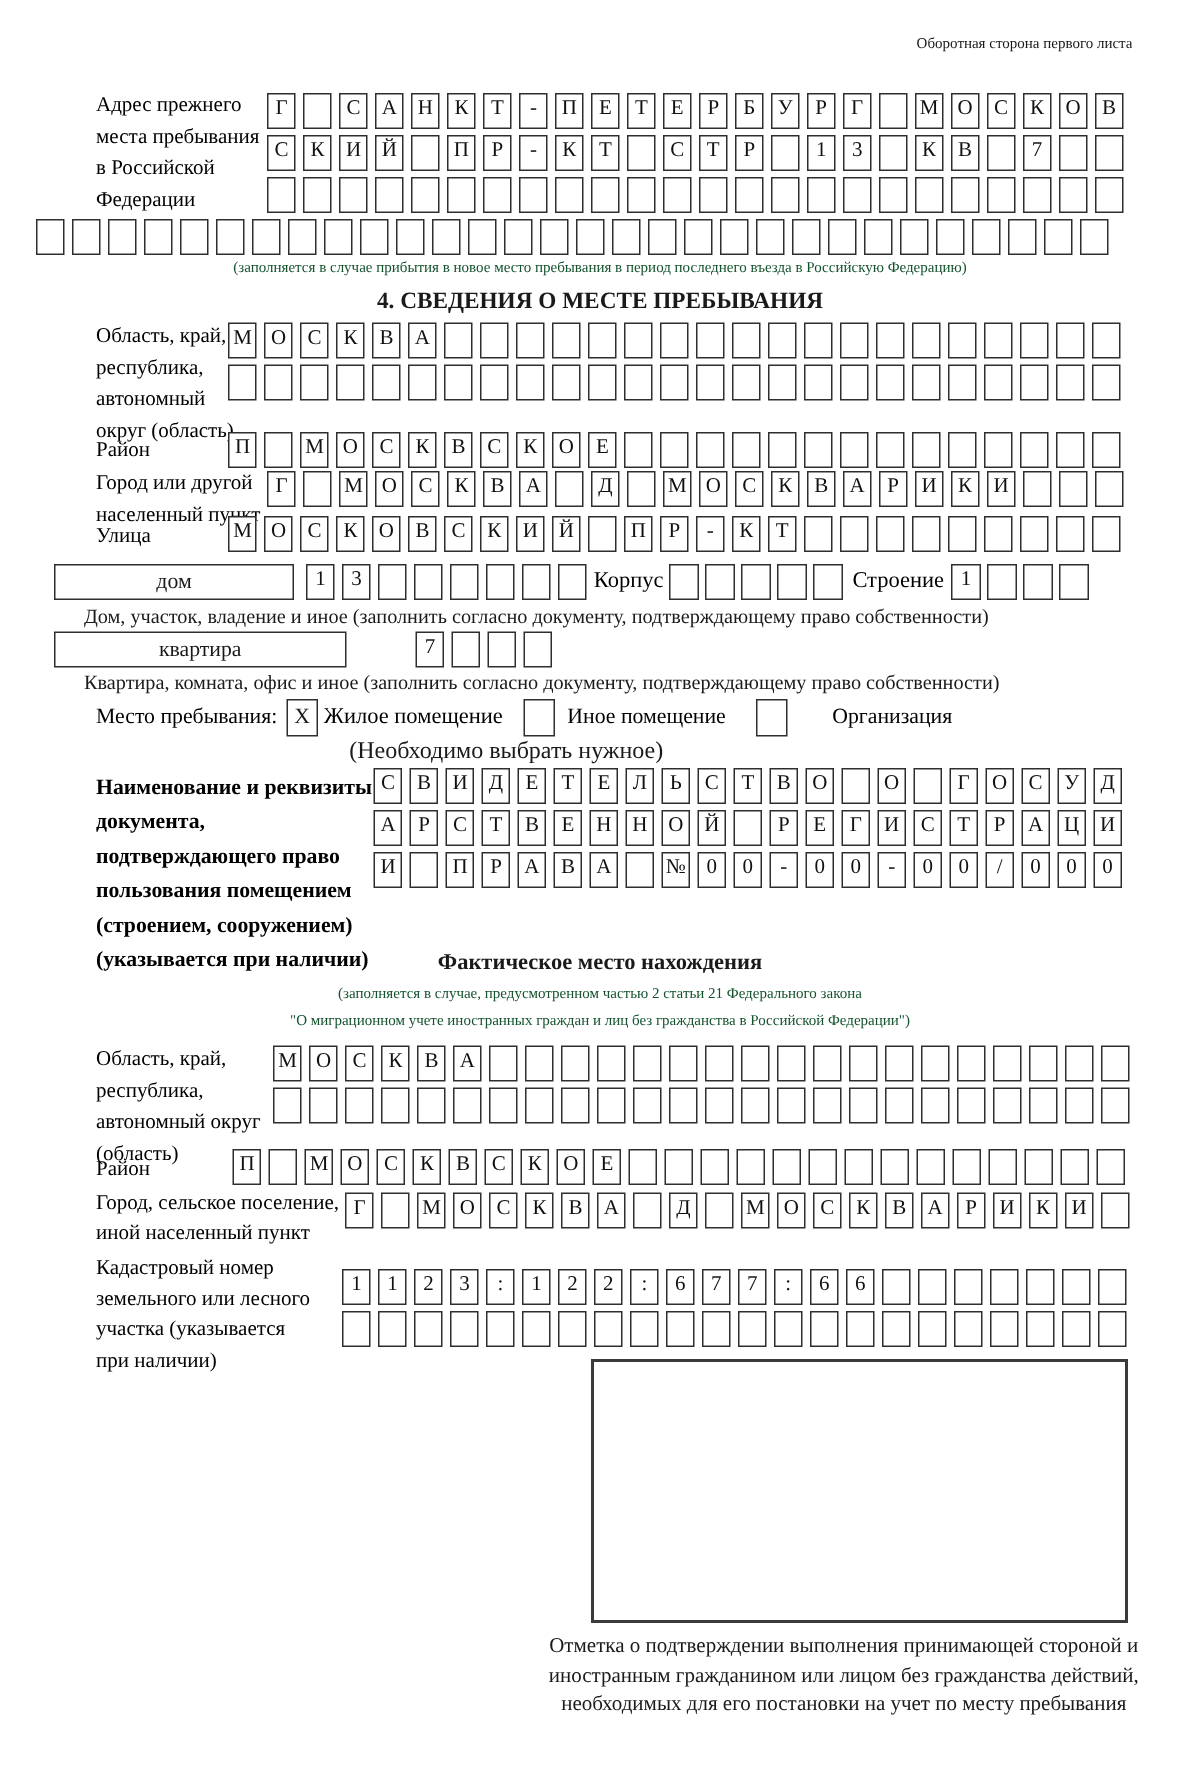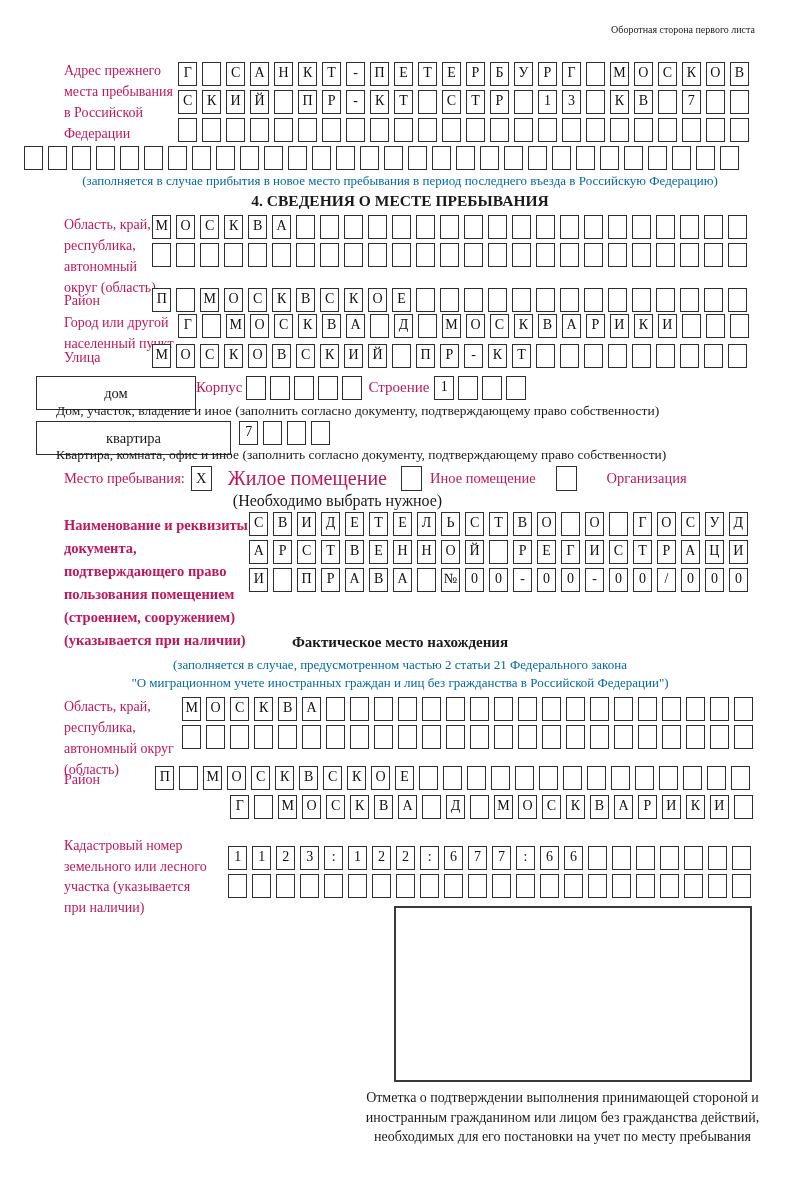--- a/index.html
+++ b/index.html
@@ -2,32 +2,32 @@
 <html><head>
 <meta charset="utf-8">
 <style>
   html,body{margin:0;padding:0;background:#fff;}
   .page{
     position:relative;width:800px;height:1180px;background:#ffffff;
     font-family:"Liberation Serif","DejaVu Serif",serif;color:#1a1a1a;
     overflow:hidden;
   }
   .abs{position:absolute;}
-  .lbl{font-size:14px;line-height:21px;color:#be185d;}
+  .lbl{font-size:14px;line-height:21px;color:#000000;}
   .hdr-note{font-size:10px;}
   .title{font-weight:bold;font-size:15.5px;text-align:center;width:100%;left:0;}
-  .note{font-size:13px;text-align:center;width:100%;left:0;color:#0369a1;}
+  .note{font-size:10px;text-align:center;width:100%;left:0;color:#14532d;}
   .strip{white-space:nowrap;height:24px;}
   .cell{
     box-sizing:border-box;display:inline-block;width:19.4px;height:23.5px;
     border:1.5px solid #2e2e2e;margin-right:4.6px;text-align:center;
     font-size:14px;line-height:20.5px;vertical-align:top;color:#111;background:#fff;
   }
   .widebox{
-    box-sizing:border-box;border:1.5px solid #2e2e2e;height:34px;
+    box-sizing:border-box;border:1.5px solid #2e2e2e;height:24px;
     display:inline-flex;align-items:center;justify-content:center;
     font-size:14.5px;vertical-align:top;background:#fff;
   }
   .inlinerow{display:flex;align-items:flex-start;}
   .checkbox{
     box-sizing:border-box;display:inline-block;width:21px;height:25px;
     border:1.5px solid #2e2e2e;text-align:center;font-size:14.5px;line-height:22px;
     vertical-align:top;background:#fff;
   }
   .caption{font-size:13.5px;line-height:17px;margin-left:20px;}
@@ -58,37 +58,38 @@
   <div class="abs strip" style="left:152px;top:288px;"><span class="cell">П</span><span class="cell"></span><span class="cell">М</span><span class="cell">О</span><span class="cell">С</span><span class="cell">К</span><span class="cell">В</span><span class="cell">С</span><span class="cell">К</span><span class="cell">О</span><span class="cell">Е</span><span class="cell"></span><span class="cell"></span><span class="cell"></span><span class="cell"></span><span class="cell"></span><span class="cell"></span><span class="cell"></span><span class="cell"></span><span class="cell"></span><span class="cell"></span><span class="cell"></span><span class="cell"></span><span class="cell"></span><span class="cell"></span></div>
 
   <div class="abs lbl" style="left:64px;top:312px;width:120px;">Город или другой населенный пункт</div>
   <div class="abs strip" style="left:178px;top:314px;"><span class="cell">Г</span><span class="cell"></span><span class="cell">М</span><span class="cell">О</span><span class="cell">С</span><span class="cell">К</span><span class="cell">В</span><span class="cell">А</span><span class="cell"></span><span class="cell">Д</span><span class="cell"></span><span class="cell">М</span><span class="cell">О</span><span class="cell">С</span><span class="cell">К</span><span class="cell">В</span><span class="cell">А</span><span class="cell">Р</span><span class="cell">И</span><span class="cell">К</span><span class="cell">И</span><span class="cell"></span><span class="cell"></span><span class="cell"></span></div>
 
   <div class="abs lbl" style="left:64px;top:347px;">Улица</div>
   <div class="abs strip" style="left:152px;top:344px;"><span class="cell">М</span><span class="cell">О</span><span class="cell">С</span><span class="cell">К</span><span class="cell">О</span><span class="cell">В</span><span class="cell">С</span><span class="cell">К</span><span class="cell">И</span><span class="cell">Й</span><span class="cell"></span><span class="cell">П</span><span class="cell">Р</span><span class="cell">-</span><span class="cell">К</span><span class="cell">Т</span><span class="cell"></span><span class="cell"></span><span class="cell"></span><span class="cell"></span><span class="cell"></span><span class="cell"></span><span class="cell"></span><span class="cell"></span><span class="cell"></span></div>
 
   <div class="abs inlinerow" style="left:36px;top:376px;">
     <span class="widebox" style="width:160px;">дом</span>
+    <span class="strip" style="margin-left:8px;"><span class="cell">1</span><span class="cell">3</span><span class="cell"></span><span class="cell"></span><span class="cell"></span><span class="cell"></span><span class="cell"></span><span class="cell"></span></span>
     <span class="lbl" style="font-size:15px;margin-left:0px;line-height:23px;">Корпус</span>
     <span class="strip" style="margin-left:4px;"><span class="cell"></span><span class="cell"></span><span class="cell"></span><span class="cell"></span><span class="cell"></span></span>
     <span class="lbl" style="font-size:15px;margin-left:2px;line-height:23px;">Строение</span>
     <span class="strip" style="margin-left:5px;"><span class="cell">1</span><span class="cell"></span><span class="cell"></span><span class="cell"></span></span>
   </div>
   <div class="abs caption" style="left:36px;top:402px;width:680px;">Дом, участок, владение и иное (заполнить согласно документу, подтверждающему право собственности)</div>
 
-  <div class="abs inlinerow" style="left:36px;top:421px;">
+  <div class="abs inlinerow" style="left:36px;top:421px;gap:38px;">
     <span class="widebox" style="width:195px;">квартира</span>
     <span class="strip" style="margin-left:8px;"><span class="cell">7</span><span class="cell"></span><span class="cell"></span><span class="cell"></span></span>
   </div>
   <div class="abs caption" style="left:36px;top:446px;width:690px;">Квартира, комната, офис и иное (заполнить согласно документу, подтверждающему право собственности)</div>
 
   <div class="abs inlinerow" style="left:64px;top:466px;align-items:center;">
     <span class="lbl" style="font-size:14.5px;">Место пребывания:</span>
     <span class="checkbox" style="margin-left:6px;">X</span>
-    <span class="lbl" style="font-size:20px;margin-left:16px;">Жилое помещение</span>
+    <span class="lbl" style="font-size:15px;margin-left:4px;">Жилое помещение</span>
     <span class="checkbox" style="margin-left:14px;"></span>
     <span class="lbl" style="font-size:14.5px;margin-left:8px;">Иное помещение</span>
     <span class="checkbox" style="margin-left:20px;"></span>
     <span class="lbl" style="font-size:14.5px;margin-left:30px;">Организация</span>
   </div>
   <div class="abs" style="left:180px;top:492px;width:315px;text-align:center;font-size:16px;">(Необходимо выбрать нужное)</div>
 
   <div class="abs lbl" style="left:64px;top:514px;width:185px;font-size:14.5px;line-height:23px;font-weight:bold;">Наименование и реквизиты документа, подтверждающего право пользования помещением (строением, сооружением) (указывается при наличии)</div>
   <div class="abs strip" style="left:249px;top:512px;"><span class="cell">С</span><span class="cell">В</span><span class="cell">И</span><span class="cell">Д</span><span class="cell">Е</span><span class="cell">Т</span><span class="cell">Е</span><span class="cell">Л</span><span class="cell">Ь</span><span class="cell">С</span><span class="cell">Т</span><span class="cell">В</span><span class="cell">О</span><span class="cell"></span><span class="cell">О</span><span class="cell"></span><span class="cell">Г</span><span class="cell">О</span><span class="cell">С</span><span class="cell">У</span><span class="cell">Д</span></div>
   <div class="abs strip" style="left:249px;top:540px;"><span class="cell">А</span><span class="cell">Р</span><span class="cell">С</span><span class="cell">Т</span><span class="cell">В</span><span class="cell">Е</span><span class="cell">Н</span><span class="cell">Н</span><span class="cell">О</span><span class="cell">Й</span><span class="cell"></span><span class="cell">Р</span><span class="cell">Е</span><span class="cell">Г</span><span class="cell">И</span><span class="cell">С</span><span class="cell">Т</span><span class="cell">Р</span><span class="cell">А</span><span class="cell">Ц</span><span class="cell">И</span></div>
@@ -98,20 +99,21 @@
   <div class="abs note" style="top:657px;">(заполняется в случае, предусмотренном частью 2 статьи 21 Федерального закона</div>
   <div class="abs note" style="top:675px;">"О миграционном учете иностранных граждан и лиц без гражданства в Российской Федерации")</div>
 
   <div class="abs lbl" style="left:64px;top:696px;width:130px;">Область, край, республика, автономный округ (область)</div>
   <div class="abs strip" style="left:182px;top:697px;"><span class="cell">М</span><span class="cell">О</span><span class="cell">С</span><span class="cell">К</span><span class="cell">В</span><span class="cell">А</span><span class="cell"></span><span class="cell"></span><span class="cell"></span><span class="cell"></span><span class="cell"></span><span class="cell"></span><span class="cell"></span><span class="cell"></span><span class="cell"></span><span class="cell"></span><span class="cell"></span><span class="cell"></span><span class="cell"></span><span class="cell"></span><span class="cell"></span><span class="cell"></span><span class="cell"></span><span class="cell"></span></div>
   <div class="abs strip" style="left:182px;top:725px;"><span class="cell"></span><span class="cell"></span><span class="cell"></span><span class="cell"></span><span class="cell"></span><span class="cell"></span><span class="cell"></span><span class="cell"></span><span class="cell"></span><span class="cell"></span><span class="cell"></span><span class="cell"></span><span class="cell"></span><span class="cell"></span><span class="cell"></span><span class="cell"></span><span class="cell"></span><span class="cell"></span><span class="cell"></span><span class="cell"></span><span class="cell"></span><span class="cell"></span><span class="cell"></span><span class="cell"></span></div>
 
   <div class="abs lbl" style="left:64px;top:769px;">Район</div>
   <div class="abs strip" style="left:155px;top:766px;"><span class="cell">П</span><span class="cell"></span><span class="cell">М</span><span class="cell">О</span><span class="cell">С</span><span class="cell">К</span><span class="cell">В</span><span class="cell">С</span><span class="cell">К</span><span class="cell">О</span><span class="cell">Е</span><span class="cell"></span><span class="cell"></span><span class="cell"></span><span class="cell"></span><span class="cell"></span><span class="cell"></span><span class="cell"></span><span class="cell"></span><span class="cell"></span><span class="cell"></span><span class="cell"></span><span class="cell"></span><span class="cell"></span><span class="cell"></span></div>
 
+  <div class="abs lbl" style="left:64px;top:793px;width:178px;line-height:20px;">Город, сельское поселение, иной населенный пункт</div>
   <div class="abs strip" style="left:230px;top:795px;"><span class="cell">Г</span><span class="cell"></span><span class="cell">М</span><span class="cell">О</span><span class="cell">С</span><span class="cell">К</span><span class="cell">В</span><span class="cell">А</span><span class="cell"></span><span class="cell">Д</span><span class="cell"></span><span class="cell">М</span><span class="cell">О</span><span class="cell">С</span><span class="cell">К</span><span class="cell">В</span><span class="cell">А</span><span class="cell">Р</span><span class="cell">И</span><span class="cell">К</span><span class="cell">И</span><span class="cell"></span></div>
 
   <div class="abs lbl" style="left:64px;top:836px;width:150px;line-height:20.5px;">Кадастровый номер земельного или лесного участка (указывается при наличии)</div>
   <div class="abs strip" style="left:228px;top:846px;"><span class="cell">1</span><span class="cell">1</span><span class="cell">2</span><span class="cell">3</span><span class="cell">:</span><span class="cell">1</span><span class="cell">2</span><span class="cell">2</span><span class="cell">:</span><span class="cell">6</span><span class="cell">7</span><span class="cell">7</span><span class="cell">:</span><span class="cell">6</span><span class="cell">6</span><span class="cell"></span><span class="cell"></span><span class="cell"></span><span class="cell"></span><span class="cell"></span><span class="cell"></span><span class="cell"></span></div>
   <div class="abs strip" style="left:228px;top:874px;"><span class="cell"></span><span class="cell"></span><span class="cell"></span><span class="cell"></span><span class="cell"></span><span class="cell"></span><span class="cell"></span><span class="cell"></span><span class="cell"></span><span class="cell"></span><span class="cell"></span><span class="cell"></span><span class="cell"></span><span class="cell"></span><span class="cell"></span><span class="cell"></span><span class="cell"></span><span class="cell"></span><span class="cell"></span><span class="cell"></span><span class="cell"></span><span class="cell"></span></div>
 
   <div class="abs bigbox" style="left:394px;top:906px;width:358px;height:176px;"></div>
   <div class="abs confirm" style="left:345px;top:1088px;width:435px;">Отметка о подтверждении выполнения принимающей стороной и иностранным гражданином или лицом без гражданства действий, необходимых для его постановки на учет по месту пребывания</div>
 
 </div>

